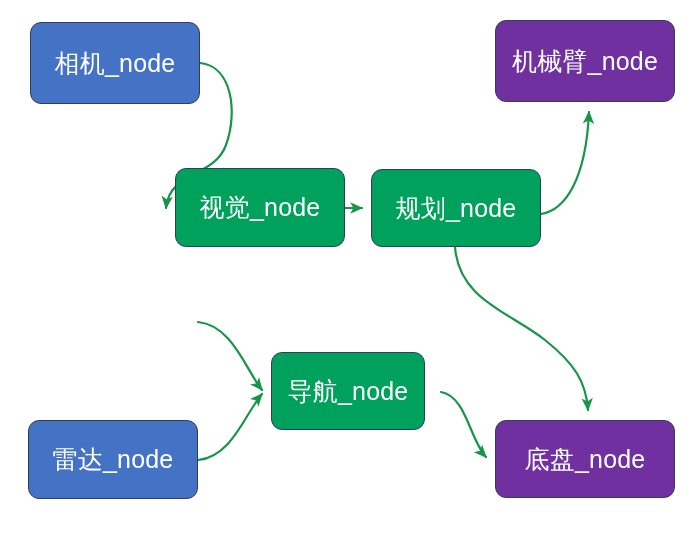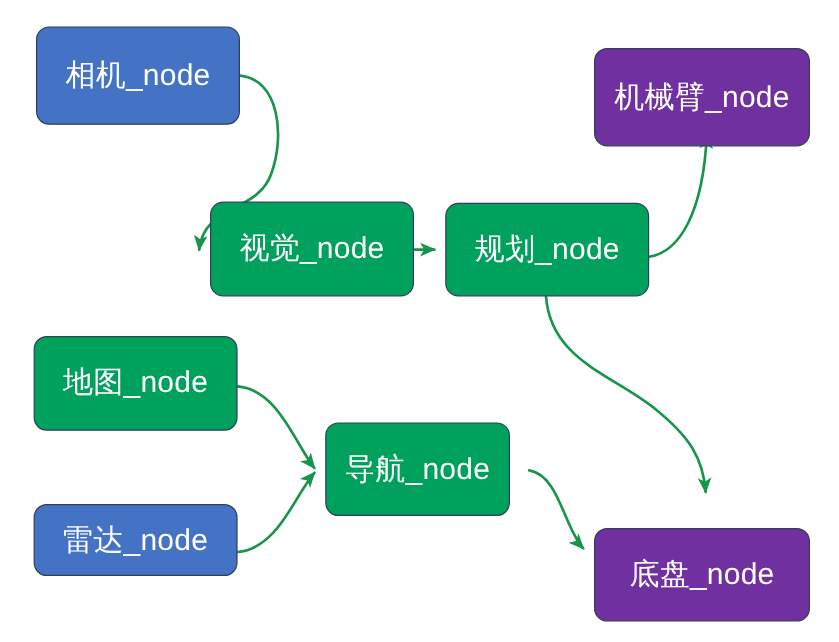--- a/index.html
+++ b/index.html
@@ -38,21 +38,21 @@
     letter-spacing: 0.2px;
     white-space: nowrap;
     text-align: center;
   }
   .node-label {
     display: block;
     padding: 0 4px;
   }
   .fill-blue   { background: #4472c4; }
   .fill-green  { background: #00a15c; }
-  .fill-purple { background: #7030a0; margin-top: 20px; }
+  .fill-purple { background: #7030a0; }
 </style>
 </head>
 <body>
 
 <div id="canvas">
 
   <svg id="edge-layer" viewBox="0 0 699 535">
     <defs>
       <marker id="arrow" markerWidth="7" markerHeight="7" refX="5.4" refY="3" orient="auto" markerUnits="strokeWidth">
         <path d="M 0 0.4 L 6 3 L 0 5.6 L 1.5 3 Z" fill="#17954b"></path>
@@ -78,29 +78,26 @@
   </div>
 
   <div class="node fill-green" style="left:175px; top:168px; width:170px; height:79px;justify-content:center;">
     <span class="node-label">视觉_node</span>
   </div>
 
   <div class="node fill-green" style="left:371px; top:169px; width:170px; height:78px;align-items:center;">
     <span class="node-label">规划_node</span>
   </div>
 
-  <div class="node fill-green" style="left:28px; top:280px; width:170px; height:79px;">
-    <span class="node-label">地图_node</span>
-  </div>
 
   <div class="node fill-green" style="left:271px; top:352px; width:154px; height:78px;">
     <span class="node-label">导航_node</span>
   </div>
 
-  <div class="node fill-blue" style="left:28px; top:420px; width:170px; height:60px;">
+  <div class="node fill-blue" style="left:28px; top:420px; width:170px; height:79px;">
     <span class="node-label">雷达_node</span>
   </div>
 
   <div class="node fill-purple" style="left:495px; top:420px; width:180px; height:78px;">
     <span class="node-label">底盘_node</span>
   </div>
 
 </div>
 
 </body></html>

